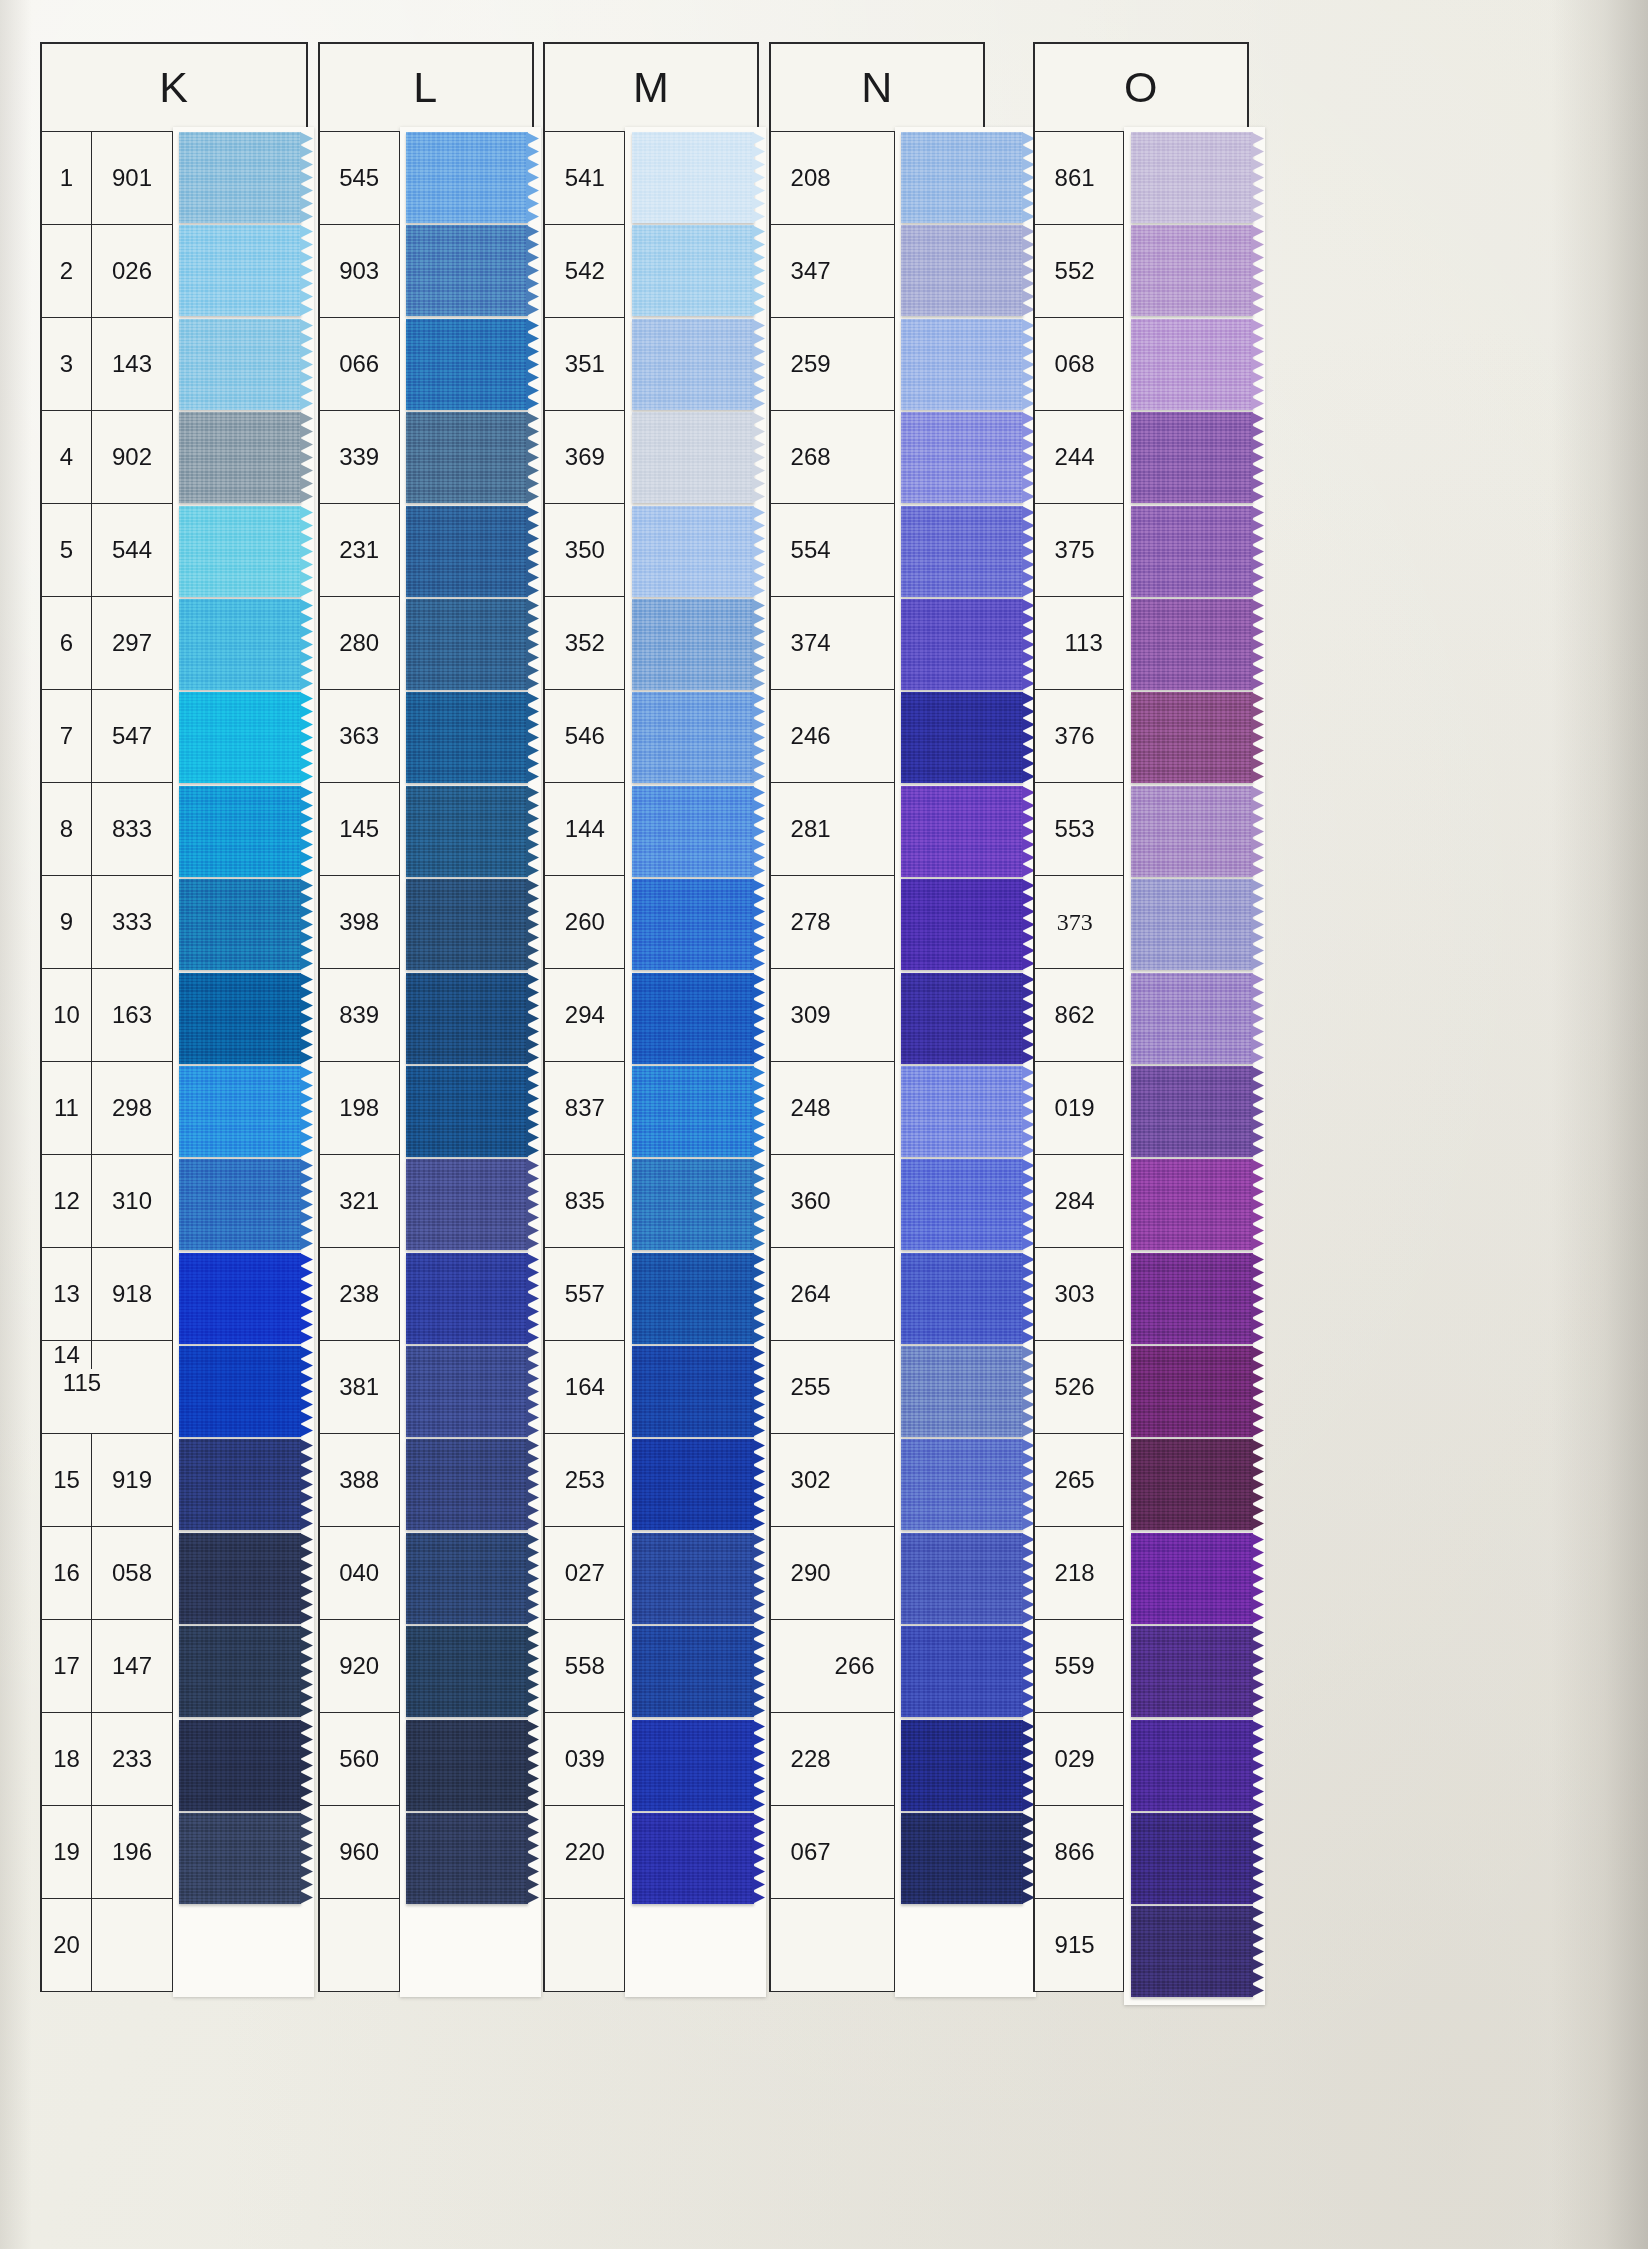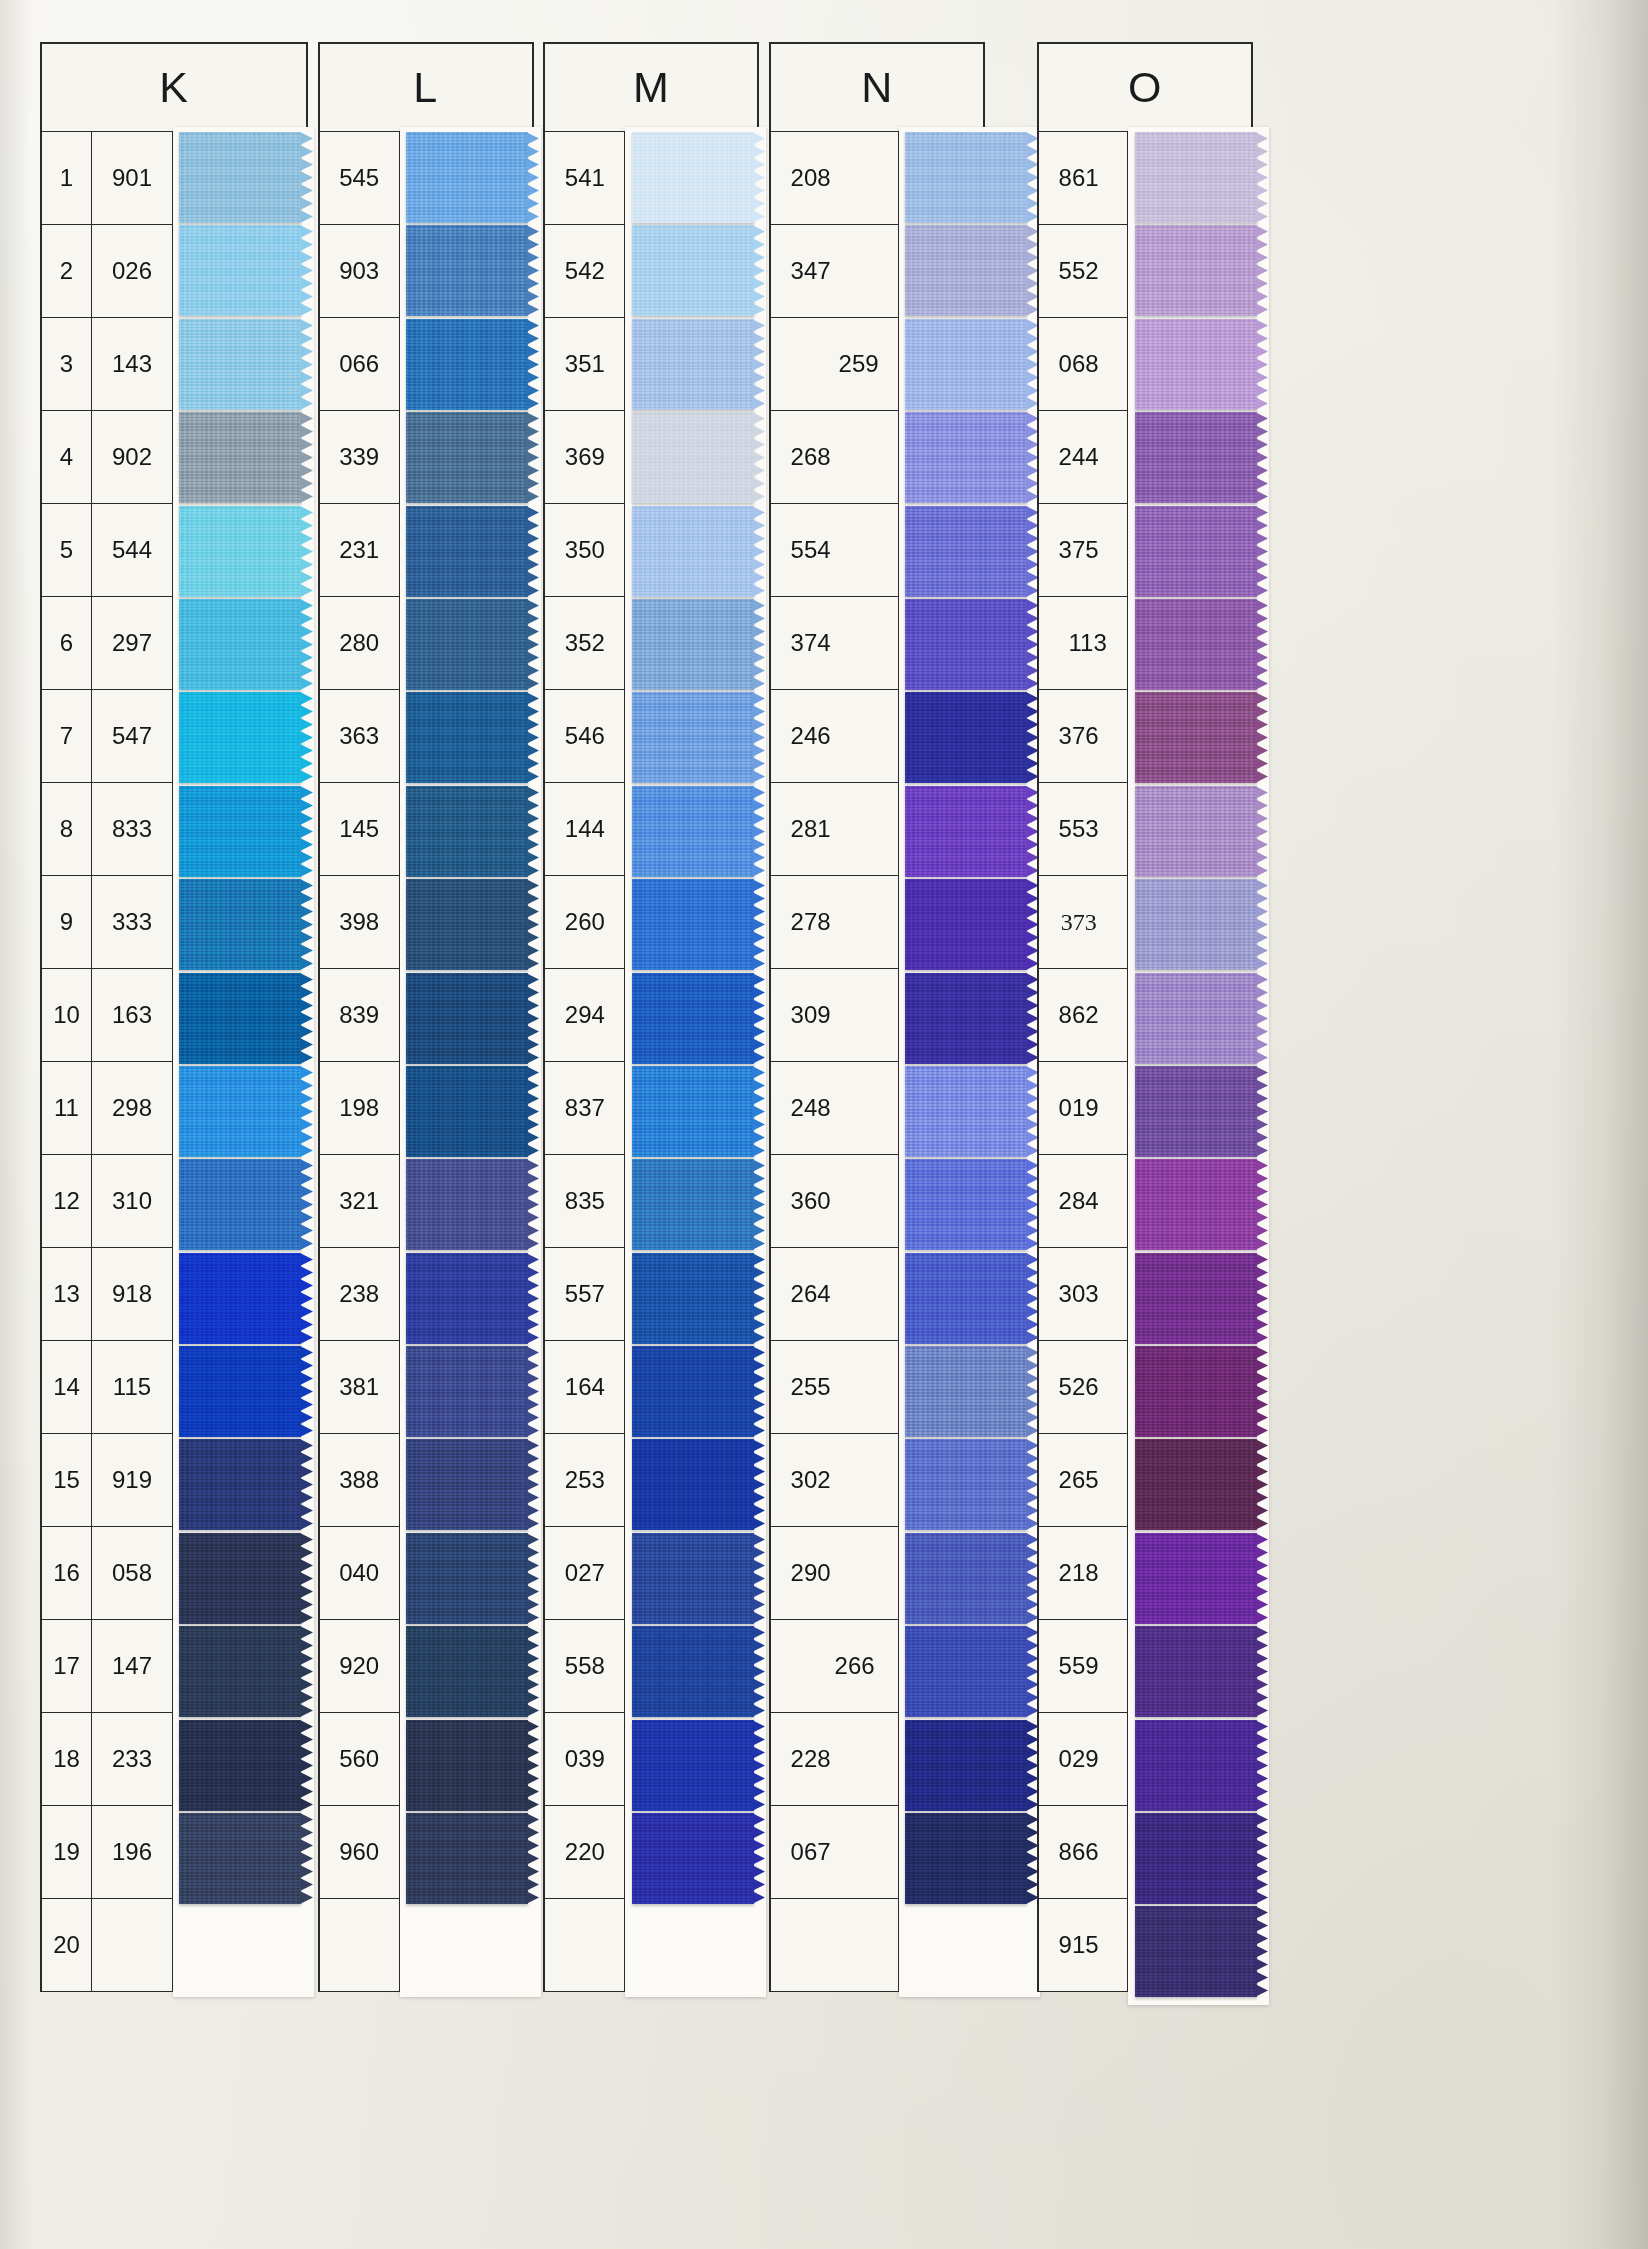--- a/index.html
+++ b/index.html
@@ -205,21 +205,21 @@
               <div class="cell-code">298</div>
             </div>
             <div class="lrow" style="height: 93px;">
               <div class="cell-num">12</div>
               <div class="cell-code">310</div>
             </div>
             <div class="lrow" style="height: 93px;">
               <div class="cell-num">13</div>
               <div class="cell-code">918</div>
             </div>
-            <div class="lrow" style="height: 93px;">
+            <div class="lrow" style="height: 93px; flex-direction: column;">
               <div class="cell-num">14</div>
               <div class="cell-code">115</div>
             </div>
             <div class="lrow" style="height: 93px;">
               <div class="cell-num">15</div>
               <div class="cell-code">919</div>
             </div>
             <div class="lrow" style="height: 93px;">
               <div class="cell-num">16</div>
               <div class="cell-code">058</div>
@@ -737,21 +737,21 @@
           <span class="letter">N</span>
         </div>
         <div class="col-body">
           <div class="labels col-nonum">
             <div class="lrow" style="height: 93px;">
               <div class="cell-code">208</div>
             </div>
             <div class="lrow" style="height: 93px;">
               <div class="cell-code">347</div>
             </div>
-            <div class="lrow" style="height: 93px; padding-left: 48px;">
+            <div class="lrow" style="height: 93px;">
               <div class="cell-code">259</div>
             </div>
             <div class="lrow" style="height: 93px;">
               <div class="cell-code">268</div>
             </div>
             <div class="lrow" style="height: 93px;">
               <div class="cell-code">554</div>
             </div>
             <div class="lrow" style="height: 93px;">
               <div class="cell-code">374</div>

